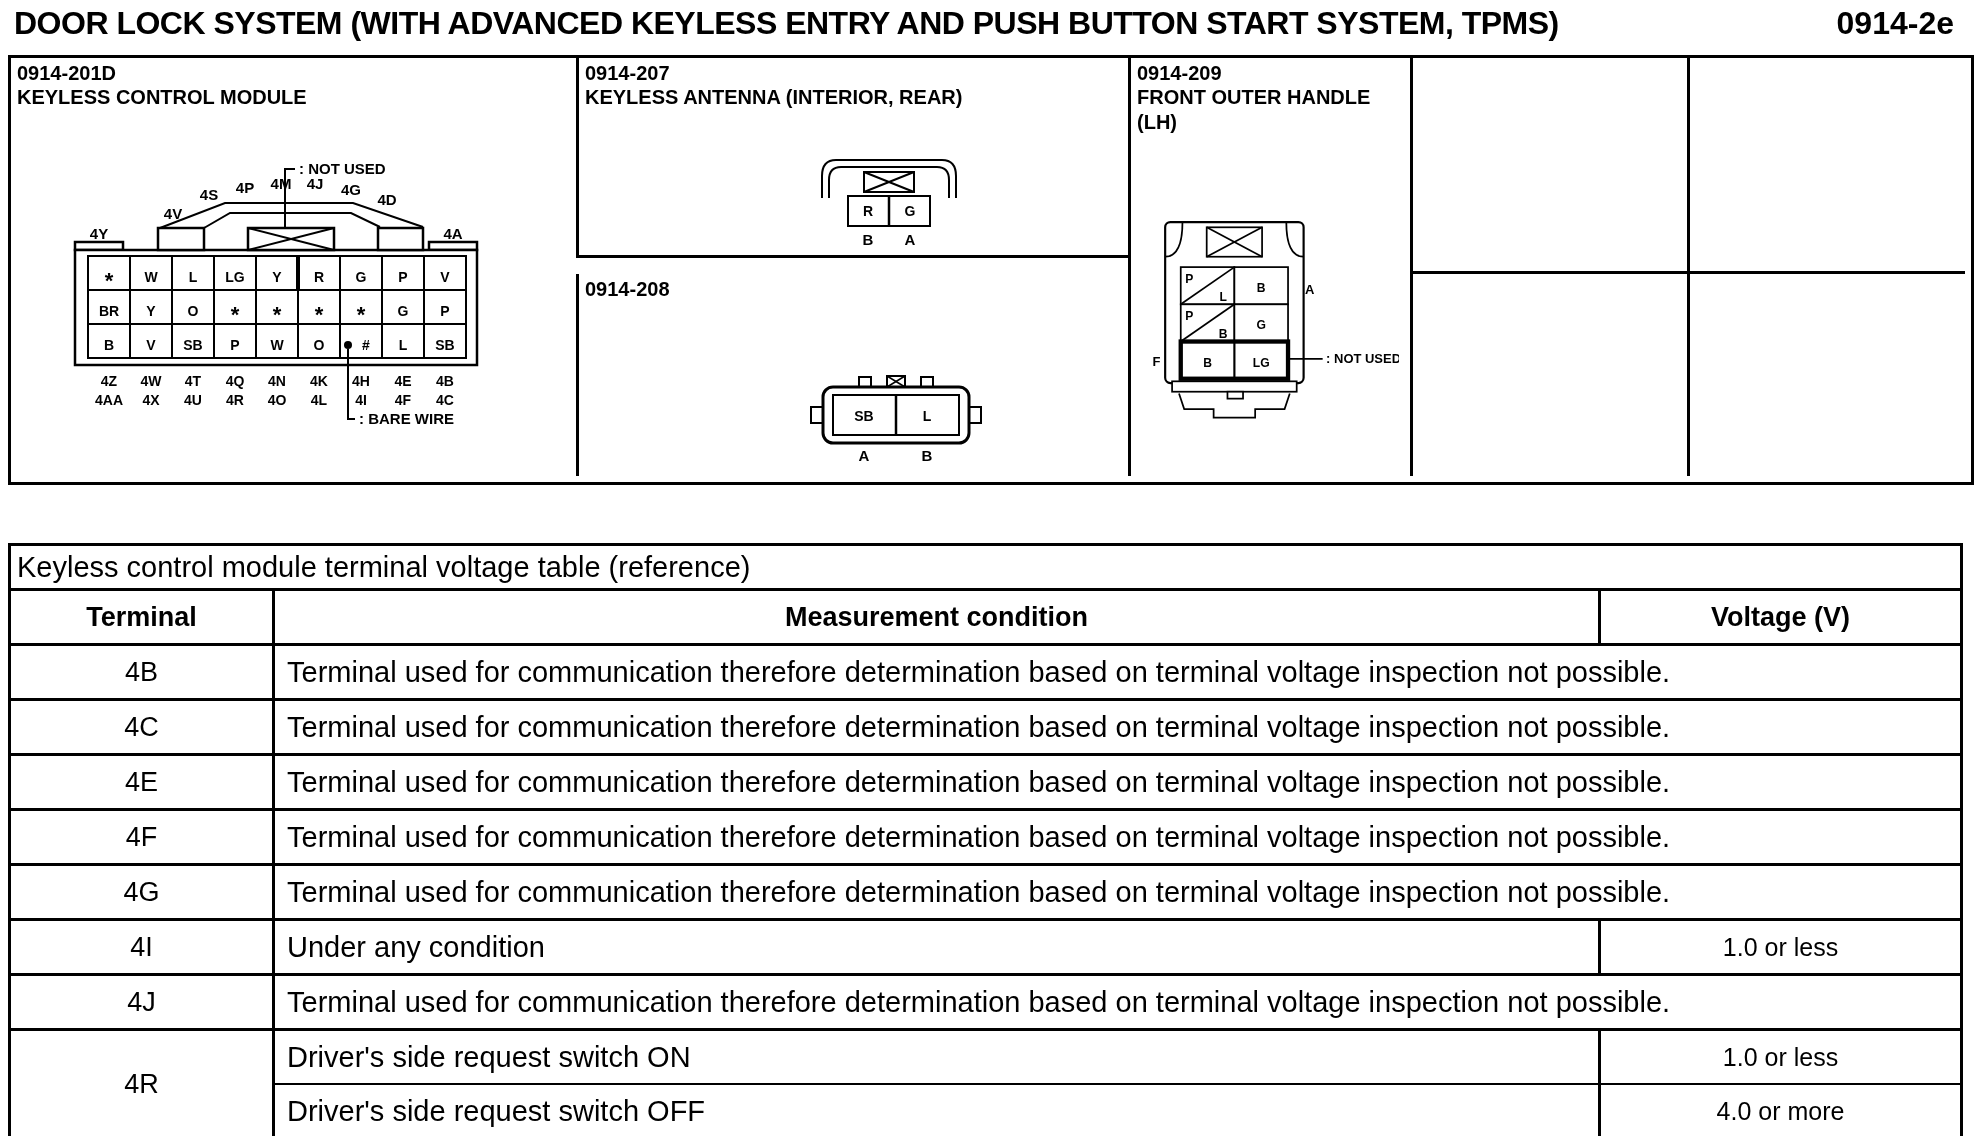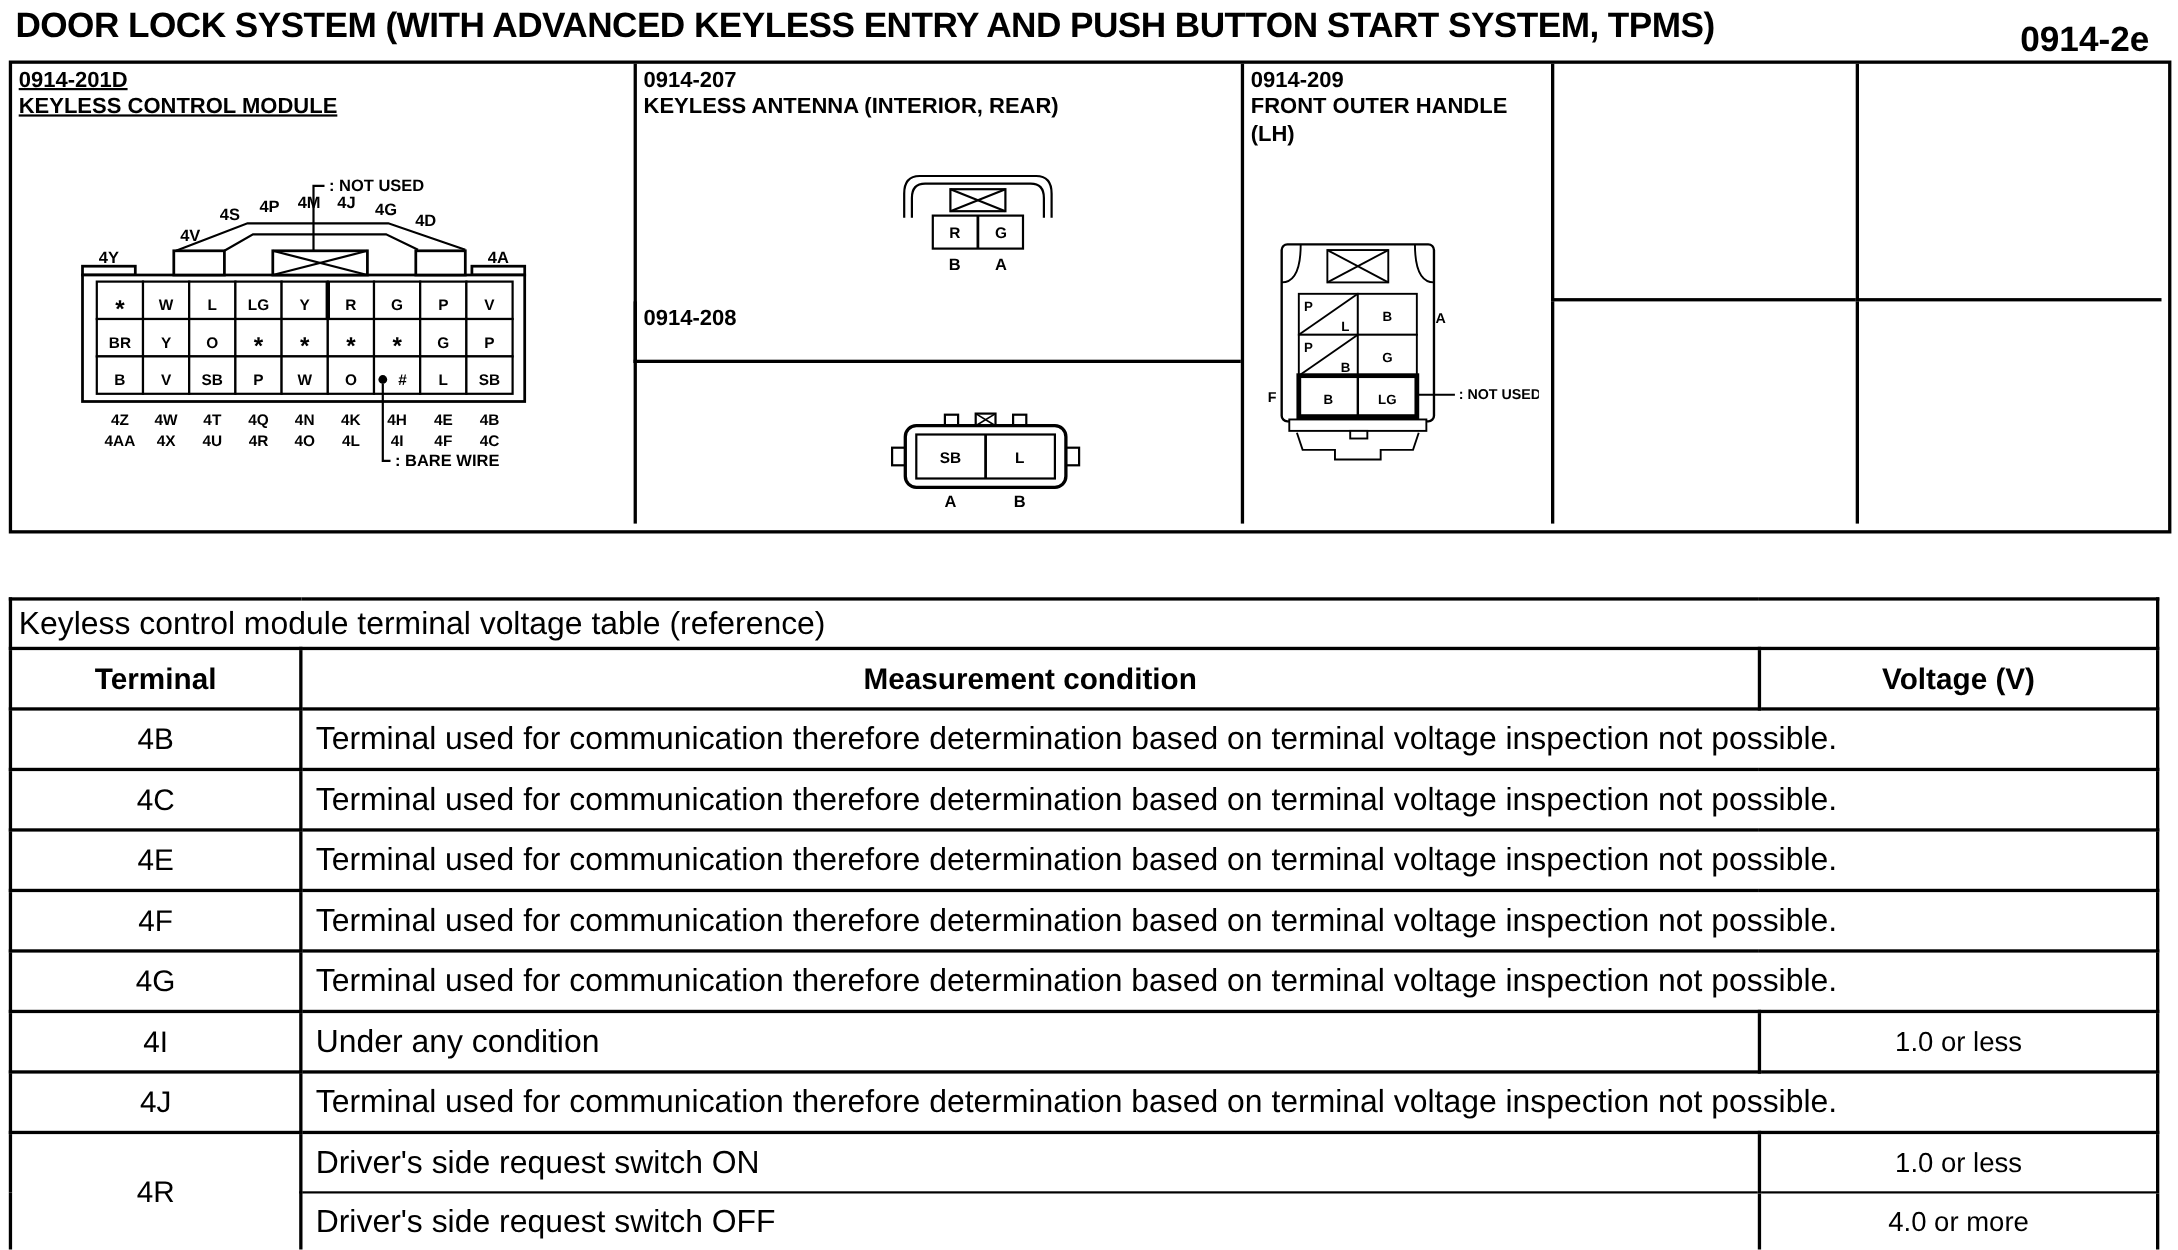--- a/index.html
+++ b/index.html
@@ -3,26 +3,26 @@
 <meta charset="utf-8">
 <style>
   html,body{margin:0;padding:0;}
   body{
     width:1980px;height:1136px;position:relative;background:#fff;color:#000;
     font-family:"Liberation Sans", sans-serif;overflow:hidden;
   }
   
   .title-bar{position:absolute;left:0;top:0;width:1980px;height:52px;}
   .doc-title{position:absolute;left:14px;top:5px;font-size:32px;font-weight:bold;letter-spacing:-0.5px;white-space:nowrap;}
-  .doc-code{position:absolute;right:26px;top:5px;font-size:32px;font-weight:bold;margin-top:12px;}
+  .doc-code{position:absolute;right:26px;top:5px;font-size:32px;font-weight:bold;}
   
   .panel{position:absolute;left:8px;top:55px;width:1960px;height:424px;border:3px solid #000;}
   .cell{position:absolute;box-sizing:border-box;}
-  .c1 {left:0;top:0;width:679px;height:418px;text-decoration:underline;}
-  .c2t{left:565px;top:0;width:552px;height:272px;border-left:3px solid #000;border-bottom:3px solid #000;}
+  .c1 {left:0;top:0;width:679px;height:418px;}
+  .c2t{left:565px;top:0;width:552px;height:200px;border-left:3px solid #000;border-bottom:3px solid #000;}
   .c2b{left:565px;top:216px;width:608px;height:202px;border-left:3px solid #000;}
   .c3 {left:1117px;top:0;width:282px;height:418px;border-left:3px solid #000;}
   .c4t{left:1399px;top:0;width:277px;height:216px;border-left:3px solid #000;border-bottom:3px solid #000;}
   .c4b{left:1399px;top:216px;width:277px;height:202px;border-left:3px solid #000;}
   .c5t{left:1676px;top:0;width:278px;height:216px;border-left:3px solid #000;border-bottom:3px solid #000;}
   .c5b{left:1676px;top:216px;width:278px;height:202px;border-left:3px solid #000;}
   .cell-label{padding:3px 6px;font-size:20px;font-weight:bold;line-height:1.22;}
   .cell-label div{white-space:nowrap;}
   .conn{position:absolute;}
   svg text{font-family:"Liberation Sans", sans-serif;fill:#000;}

